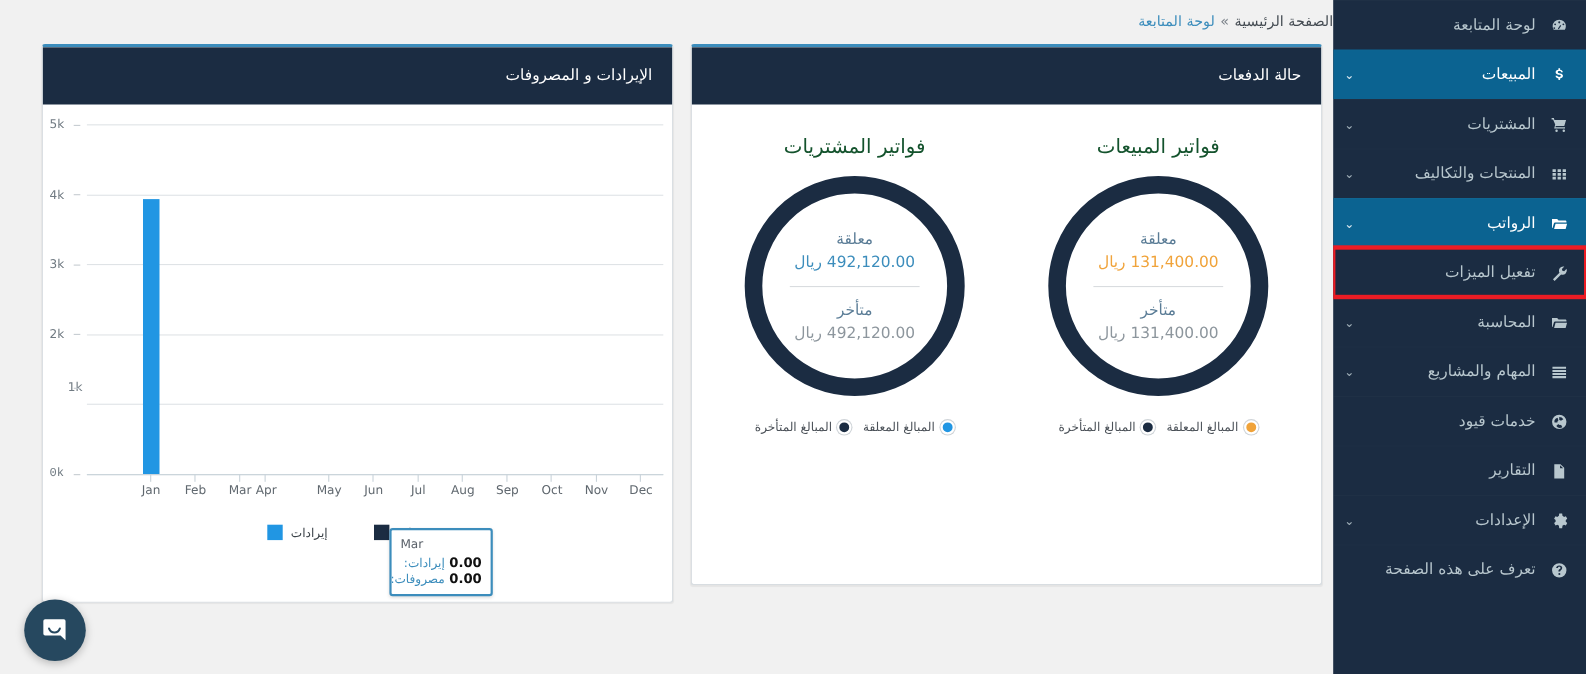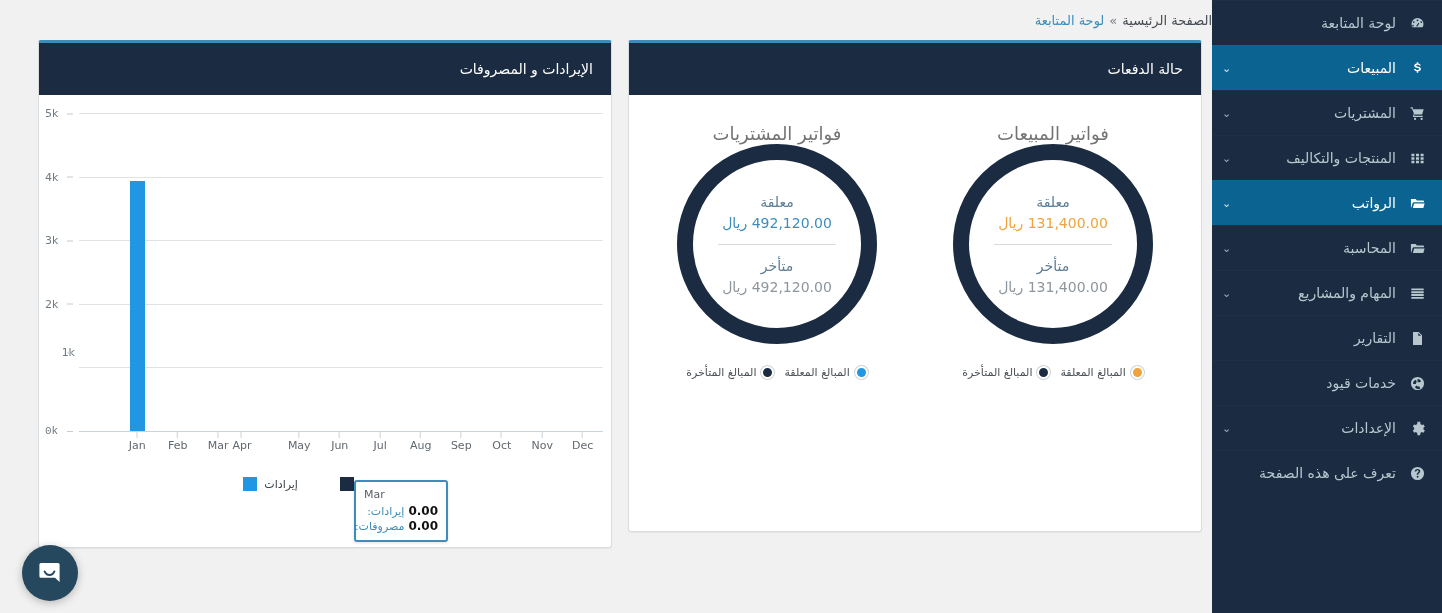--- a/index.html
+++ b/index.html
@@ -99,21 +99,22 @@
   #card-revenue  { width: 574px; height: 508px; }
 
   
   .donut-row {
     display: flex;
     justify-content: space-around;
     padding: 28px 10px 0 10px;
   }
   .donut-block { width: 260px; text-align: center; }
   .donut-title {
-    font-size: 18px; color: #737373;
+    font-size: 18px; color: #14532d;
+    margin-bottom: 16px;
   }
   .donut {
     width: 200px; height: 200px;
     margin: 0 auto;
     border-radius: 50%;
     border: 16px solid #1b2c42;
     display: flex; flex-direction: column;
     align-items: center; justify-content: center;
     background: #fff;
   }
@@ -394,20 +395,29 @@
       </div>
       <div class="nav-item active">
         <span class="nav-icon">
           <svg width="15" height="15" viewBox="0 0 16 16" fill="currentColor">
             <path d="M1 3.2h5l1.3 1.6h6.4c.7 0 1.3.5 1.3 1.2v.6H4.4c-.8 0-1.5.5-1.7 1.2l-1.2 4.3H1zM4.4 8h11.2l-1.4 4.9H3z"></path>
           </svg>
         </span>
         <span class="nav-label">الرواتب</span>
         <span class="nav-caret">⌄</span>
       </div>
+      <div class="nav-item highlight">
+        <span class="nav-icon">
+          <svg width="15" height="15" viewBox="0 0 16 16" fill="currentColor">
+            <path d="M11.9 1.3a4.2 4.2 0 0 0-3.7 6.2L1.9 13.8l1.6 1.6 6.3-6.3a4.2 4.2 0 0 0 5.3-5.5l-2.3 2.3-1.8-.4-.4-1.8 2.3-2.3a4.2 4.2 0 0 0-1-.1z"></path>
+          </svg>
+        </span>
+        <span class="nav-label">تفعيل الميزات</span>
+        <span class="nav-caret"></span>
+      </div>
       <div class="nav-item">
         <span class="nav-icon">
           <svg width="15" height="15" viewBox="0 0 16 16" fill="currentColor">
             <path d="M1 3.2h5l1.3 1.6h6.4c.7 0 1.3.5 1.3 1.2v.6H4.4c-.8 0-1.5.5-1.7 1.2l-1.2 4.3H1zM4.4 8h11.2l-1.4 4.9H3z"></path>
           </svg>
         </span>
         <span class="nav-label">المحاسبة</span>
         <span class="nav-caret">⌄</span>
       </div>
       <div class="nav-item">
@@ -415,33 +425,33 @@
           <svg width="15" height="15" viewBox="0 0 16 16" fill="currentColor">
             <path d="M1.4 2.6h13.2v2H1.4zM1.4 5.6h13.2v2H1.4zM1.4 8.6h13.2v2H1.4zM1.4 11.6h13.2v2H1.4z"></path>
           </svg>
         </span>
         <span class="nav-label">المهام والمشاريع</span>
         <span class="nav-caret">⌄</span>
       </div>
       <div class="nav-item">
         <span class="nav-icon">
           <svg width="15" height="15" viewBox="0 0 16 16" fill="currentColor">
+            <path d="M8 1a7 7 0 1 0 0 14A7 7 0 0 0 8 1zm0 2.3a4.7 4.7 0 0 1 4 2.2l-2.4 1.4A1.9 1.9 0 0 0 8 6.1zm-4.5 3A4.7 4.7 0 0 1 6.4 4l.8 2.7A1.9 1.9 0 0 0 6.2 8.6H3.4a4.7 4.7 0 0 1 .1-2.3zm1.6 5.8 2-2a1.9 1.9 0 0 0 2.6.7l1.4 2.4a4.7 4.7 0 0 1-6-1.1z"></path>
+          </svg>
+        </span>
+        <span class="nav-label">خدمات قيود</span>
+        <span class="nav-caret"></span>
+      </div>
+      <div class="nav-item">
+        <span class="nav-icon">
+          <svg width="15" height="15" viewBox="0 0 16 16" fill="currentColor">
             <path d="M3.2 1h6l3.6 3.6V15H3.2zm5.6 1v3h3zM4.8 7.6h6.4v1.1H4.8zm0 2.3h6.4V11H4.8zm0 2.3h4.4v1.1H4.8z"></path>
           </svg>
         </span>
         <span class="nav-label">التقارير</span>
-        <span class="nav-caret"></span>
-      </div>
-      <div class="nav-item">
-        <span class="nav-icon">
-          <svg width="15" height="15" viewBox="0 0 16 16" fill="currentColor">
-            <path d="M8 1a7 7 0 1 0 0 14A7 7 0 0 0 8 1zm0 2.3a4.7 4.7 0 0 1 4 2.2l-2.4 1.4A1.9 1.9 0 0 0 8 6.1zm-4.5 3A4.7 4.7 0 0 1 6.4 4l.8 2.7A1.9 1.9 0 0 0 6.2 8.6H3.4a4.7 4.7 0 0 1 .1-2.3zm1.6 5.8 2-2a1.9 1.9 0 0 0 2.6.7l1.4 2.4a4.7 4.7 0 0 1-6-1.1z"></path>
-          </svg>
-        </span>
-        <span class="nav-label">خدمات قيود</span>
         <span class="nav-caret"></span>
       </div>
       <div class="nav-item">
         <span class="nav-icon">
           <svg width="15" height="15" viewBox="0 0 16 16" fill="currentColor">
             <path d="M8 5.2A2.8 2.8 0 1 0 8 10.8 2.8 2.8 0 0 0 8 5.2zm6.3 3.6.1-.8-.1-.8 1.5-1.2-1.4-2.4-1.8.6a6 6 0 0 0-1.4-.8L10.8.8H8l-.4 2.6a6 6 0 0 0-1.4.8l-1.8-.6L3 5.9l1.5 1.2-.1.9.1.8L3 10l1.4 2.4 1.8-.6c.4.3.9.6 1.4.8l.4 2.6h2.8l.4-2.6a6 6 0 0 0 1.4-.8l1.8.6 1.4-2.4z"></path>
             <path d=""></path>
           </svg>
         </span>
         <span class="nav-label">الإعدادات</span>

